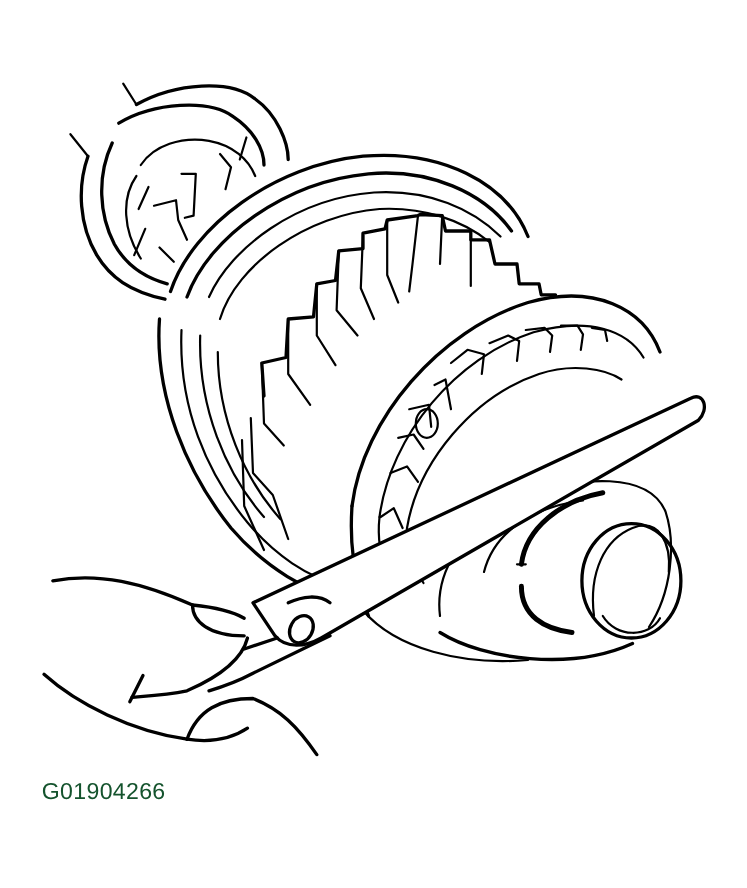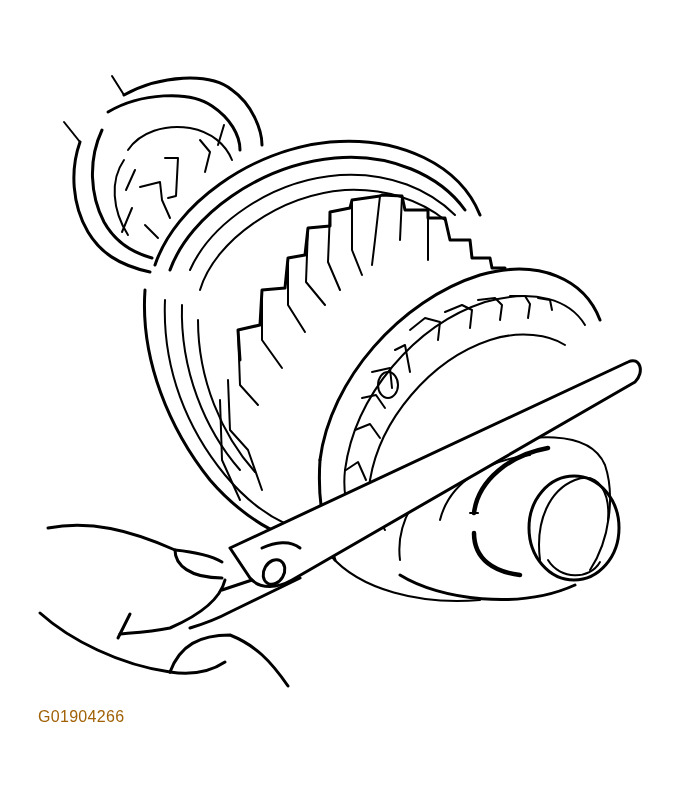--- a/index.html
+++ b/index.html
@@ -2,21 +2,21 @@
 <html><head>
   <meta charset="utf-8">
   <style>
     html, body { margin: 0; padding: 0; background: #ffffff; }
     body { width: 679px; height: 807px; position: relative; overflow: hidden; }
     .figure { position: absolute; left: 0; top: 0; width: 679px; height: 807px; }
     .figure svg { width: 679px; height: 807px; display: block; }
     .caption {
       position: absolute; left: 38px; top: 708px;
       font-family: "Liberation Sans", sans-serif;
-      font-size: 16px; color: #a16207; letter-spacing: 0.3px;
+      font-size: 21px; color: #14532d; letter-spacing: 0.3px;
     }
     .ln { fill: none; stroke: #000; stroke-width: 3; stroke-linecap: round; stroke-linejoin: round; }
     .lt { fill: none; stroke: #000; stroke-width: 2; stroke-linecap: round; stroke-linejoin: round; }
     .lk { fill: none; stroke: #000; stroke-width: 4.5; stroke-linecap: round; stroke-linejoin: round; }
     .wf { fill: #fff; stroke: #000; stroke-width: 3; stroke-linejoin: round; }
   </style>
 </head>
 <body>
 
 <div class="figure">

